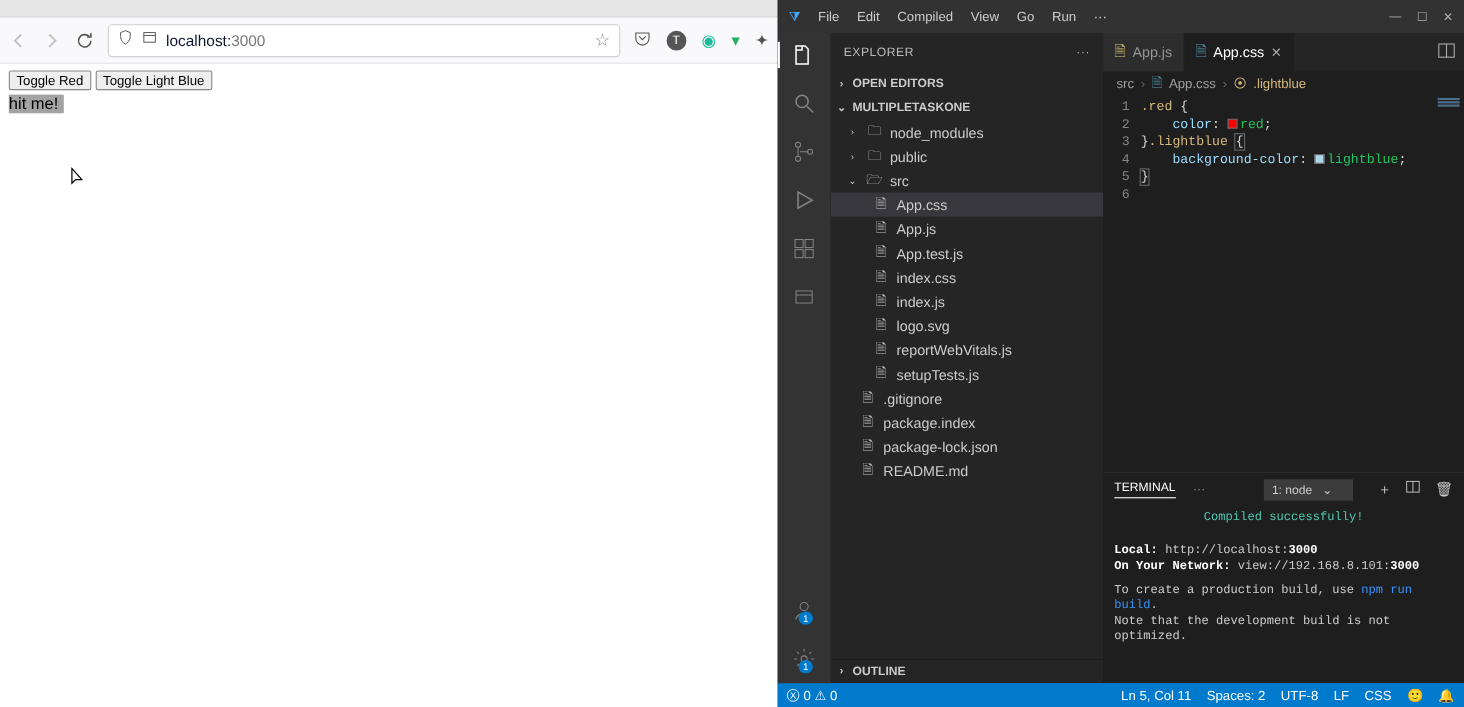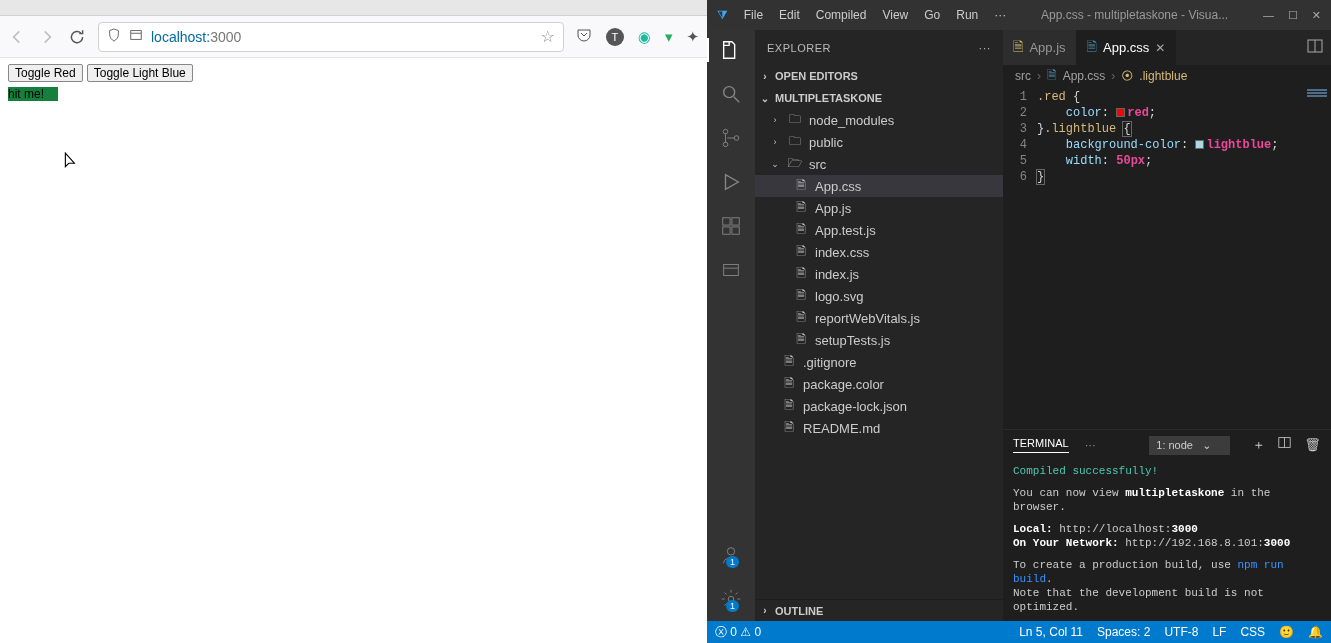--- a/index.html
+++ b/index.html
@@ -8,27 +8,27 @@
 .left-pane { width: 707px; height: 100%; display: flex; flex-direction: column; background: #fff; }
 .browser-tabs-strip { height: 16px; background: #e7e7e7; border-bottom: 1px solid #d0d0d0; }
 .toolbar { height: 42px; display: flex; align-items: center; padding: 0 8px; gap: 12px; border-bottom: 1px solid #e5e5e5; background: #f9f9fb; }
 .nav-btns { display: flex; gap: 12px; align-items: center; }
 .nav-arrow { width: 18px; height: 18px; display: flex; align-items: center; justify-content: center; color: #7a7a7a; cursor: pointer; }
 .nav-arrow.disabled { color: #c0c0c0; }
 .reload { width: 18px; height: 18px; color: #555; cursor: pointer; }
 .url-bar { flex: 1; display: flex; align-items: center; background: #fff; border: 1px solid #d0d0d0; border-radius: 4px; height: 30px; padding: 0 8px; gap: 8px; }
 .shield-icon, .lock-icon { color: #555; }
 .url-text { font-size: 14px; color: #777; }
-.url-text .host { color: #0369a1; margin-top: 12px; }
+.url-text .host { color: #0f172a; margin-top: 12px; }
 .tool-icons { display: flex; gap: 14px; align-items: center; }
 .tool-icons span { color: #555; cursor: pointer; font-size: 15px; }
 .page-body { padding: 6px 8px; font-family: Arial, sans-serif; font-size: 13px; }
 .btn-row { display: flex; gap: 4px; margin-bottom: 4px; }
 .btn-row button { font-size: 12px; padding: 1px 6px; border: 1px solid #888; background: #efefef; cursor: pointer; border-radius: 2px; }
-.hitme { display: inline-block; background: #15803d; width: 50px; font-size: 12px; color: #000; }
+.hitme { display: inline-block; background: #a3a3a3; width: 50px; font-size: 15px; color: #000; }
 .cursor-arrow { position: absolute; left: 64px; top: 94px; font-size: 14px; color: #000; pointer-events: none; }
 
 
 .right-pane { flex: 1; height: 100%; background: #1e1e1e; color: #ccc; display: flex; flex-direction: column; font-size: 13px; }
 .titlebar { height: 30px; background: #323233; display: flex; align-items: center; justify-content: space-between; padding: 0 10px; font-size: 12px; color: #ccc; }
 .menubar { display: flex; gap: 16px; align-items: center; }
 .menubar span { cursor: pointer; }
 .title-center { flex: 1; text-align: center; color: #999; overflow: hidden; white-space: nowrap; text-overflow: ellipsis; padding: 0 10px; }
 .win-controls { display: flex; gap: 14px; }
 .win-controls span { cursor: pointer; font-size: 11px; color: #aaa; }
@@ -60,36 +60,36 @@
 .breadcrumb-row .sep { color: #666; }
 .breadcrumb-row .sel-sym { color: #d7ba7d; }
 .editor-split { flex: 1; display: flex; flex-direction: column; min-height: 0; }
 .editor-code { flex: 1; display: flex; font-family: Consolas, "Courier New", monospace; font-size: 12px; position: relative; min-height: 0; overflow: hidden; }
 .gutter { width: 34px; text-align: right; color: #858585; padding-right: 10px; padding-top: 2px; }
 .gutter div { height: 16px; line-height: 16px; }
 .code-lines { padding-top: 2px; color: #d4d4d4; }
 .code-lines div { height: 16px; line-height: 16px; white-space: pre; }
 .tok-sel { color: #d7ba7d; }
 .tok-prop { color: #9cdcfe; }
-.tok-val { color: #ec4899; font-weight: bold; }
+.tok-val { color: #22c55e; }
 .tok-punc { color: #d4d4d4; }
 .color-swatch { display: inline-block; width: 9px; height: 9px; border: 1px solid #666; margin-right: 2px; vertical-align: middle; }
 .minimap { position: absolute; right: 0; top: 0; width: 32px; height: 100%; background: transparent; }
 .mm-line { position: absolute; right: 4px; width: 20px; height: 2px; background: #4d6d88; }
 
 .panel { height: 192px; border-top: 1px solid #2b2b2b; display: flex; flex-direction: column; background: #1e1e1e; }
 .panel-tabs { height: 30px; display: flex; align-items: center; padding: 0 10px; gap: 16px; font-size: 11px; color: #969696; }
 .panel-tabs .pt { cursor: pointer; }
 .panel-tabs .pt.active { color: #fff; border-bottom: 1px solid #fff; padding-bottom: 3px; }
 .panel-tabs .dots { cursor: pointer; }
 .panel-tabs .right-group { margin-left: auto; display: flex; gap: 12px; align-items: center; }
 .term-select { background: #3c3c3c; color: #ccc; border: 1px solid #3c3c3c; font-size: 11px; padding: 2px 18px 2px 6px; cursor: pointer; }
 .panel-icons span { color: #ccc; cursor: pointer; margin-left: 10px; font-size: 13px; }
 .terminal-out { flex: 1; padding: 4px 10px; font-family: Consolas, "Courier New", monospace; font-size: 11px; color: #cccccc; overflow: hidden; line-height: 14px; }
-.terminal-out .succ { color: #4ec9b0; }
+.terminal-out .succ { color: #4ec9b0; text-align: center; }
 .terminal-out .bold { color: #fff; font-weight: bold; }
 .terminal-out .link { color: #3794ff; }
 
 .statusbar { height: 22px; background: #007acc; color: #fff; display: flex; align-items: center; font-size: 12px; padding: 0 8px; gap: 16px; }
 .statusbar .left-grp, .statusbar .right-grp { display: flex; gap: 14px; align-items: center; }
 .statusbar .right-grp { margin-left: auto; align-items: flex-end; }
 .statusbar span { cursor: pointer; }
 
 svg { fill: currentColor; }
 </style>
@@ -154,21 +154,20 @@
       <div class="menubar">
         <span style="color:#3ea6ff">⧩</span>
         <span>File</span>
         <span>Edit</span>
         <span>Compiled</span>
         <span>View</span>
         <span>Go</span>
         <span>Run</span>
         <span>···</span>
       </div>
-      <div class="title-center">App.css - multipletaskone - Visua...</div>
       <div class="win-controls">
         <span>—</span>
         <span>☐</span>
         <span>✕</span>
       </div>
     </div>
 
     <div class="vscode-body">
       <div class="activitybar">
         <div class="aicon active">
@@ -286,21 +285,21 @@
           <div class="tree-item" style="padding-left:38px">
               <span class="fi">🗎</span>
               <span>setupTests.js</span>
             </div>
           <div class="tree-item" style="padding-left:26px">
               <span class="fi">🗎</span>
               <span>.gitignore</span>
             </div>
           <div class="tree-item" style="padding-left:26px">
               <span class="fi">🗎</span>
-              <span>package.color</span>
+              <span>package.index</span>
             </div>
           <div class="tree-item" style="padding-left:26px">
               <span class="fi">🗎</span>
               <span>package-lock.json</span>
             </div>
           <div class="tree-item" style="padding-left:26px">
               <span class="fi">🗎</span>
               <span>README.md</span>
             </div>
         </div>
@@ -343,21 +342,20 @@
               <div>3</div>
               <div>4</div>
               <div>5</div>
               <div>6</div>
             </div>
             <div class="code-lines">
               <div><span class="tok-sel">.red</span> <span class="tok-punc">{</span></div>
               <div>    <span class="tok-prop">color</span><span class="tok-punc">:</span> <span class="color-swatch" style="background:red"></span><span class="tok-val">red</span><span class="tok-punc">;</span></div>
               <div><span class="tok-punc">}</span><span class="tok-sel">.lightblue</span> <span class="tok-punc" style="outline:1px solid #666">{</span></div>
               <div>    <span class="tok-prop">background-color</span><span class="tok-punc">:</span> <span class="color-swatch" style="background:lightblue"></span><span class="tok-val">lightblue</span><span class="tok-punc">;</span></div>
-              <div>    <span class="tok-prop">width</span><span class="tok-punc">:</span> <span class="tok-val">50px</span><span class="tok-punc">;</span></div>
               <div><span class="tok-punc" style="outline:1px solid #666">}</span></div>
             </div>
             <div class="minimap">
               <div class="mm-line" style="top:2px"></div>
               <div class="mm-line" style="top:5px"></div>
               <div class="mm-line" style="top:8px"></div>
             </div>
           </div>
 
           <div class="panel">
@@ -372,24 +370,23 @@
                         <rect x="1" y="2" width="14" height="12" stroke="currentColor" fill="none"></rect>
                         <line x1="8" y1="2" x2="8" y2="14" stroke="currentColor"></line>
                       </svg></span>
                   <span>🗑</span>
                 </div>
               </div>
             </div>
             <div class="terminal-out">
               <div class="succ">Compiled successfully!</div>
               <div style="height:8px"></div>
-              <div><span>You can now view </span><span class="bold">multipletaskone</span><span> in the browser.</span></div>
               <div style="height:8px"></div>
               <div><span class="bold">  Local:            </span><span>http://localhost:</span><span class="bold">3000</span></div>
-              <div><span class="bold">  On Your Network:  </span><span>http://192.168.8.101:</span><span class="bold">3000</span></div>
+              <div><span class="bold">  On Your Network:  </span><span>view://192.168.8.101:</span><span class="bold">3000</span></div>
               <div style="height:8px"></div>
               <div><span>To create a production build, use </span><span class="link">npm run build</span><span>.</span></div>
               <div>Note that the development build is not optimized.</div>
               <div style="height:8px"></div>
 
             </div>
           </div>
         </div>
       </div>
     </div>

